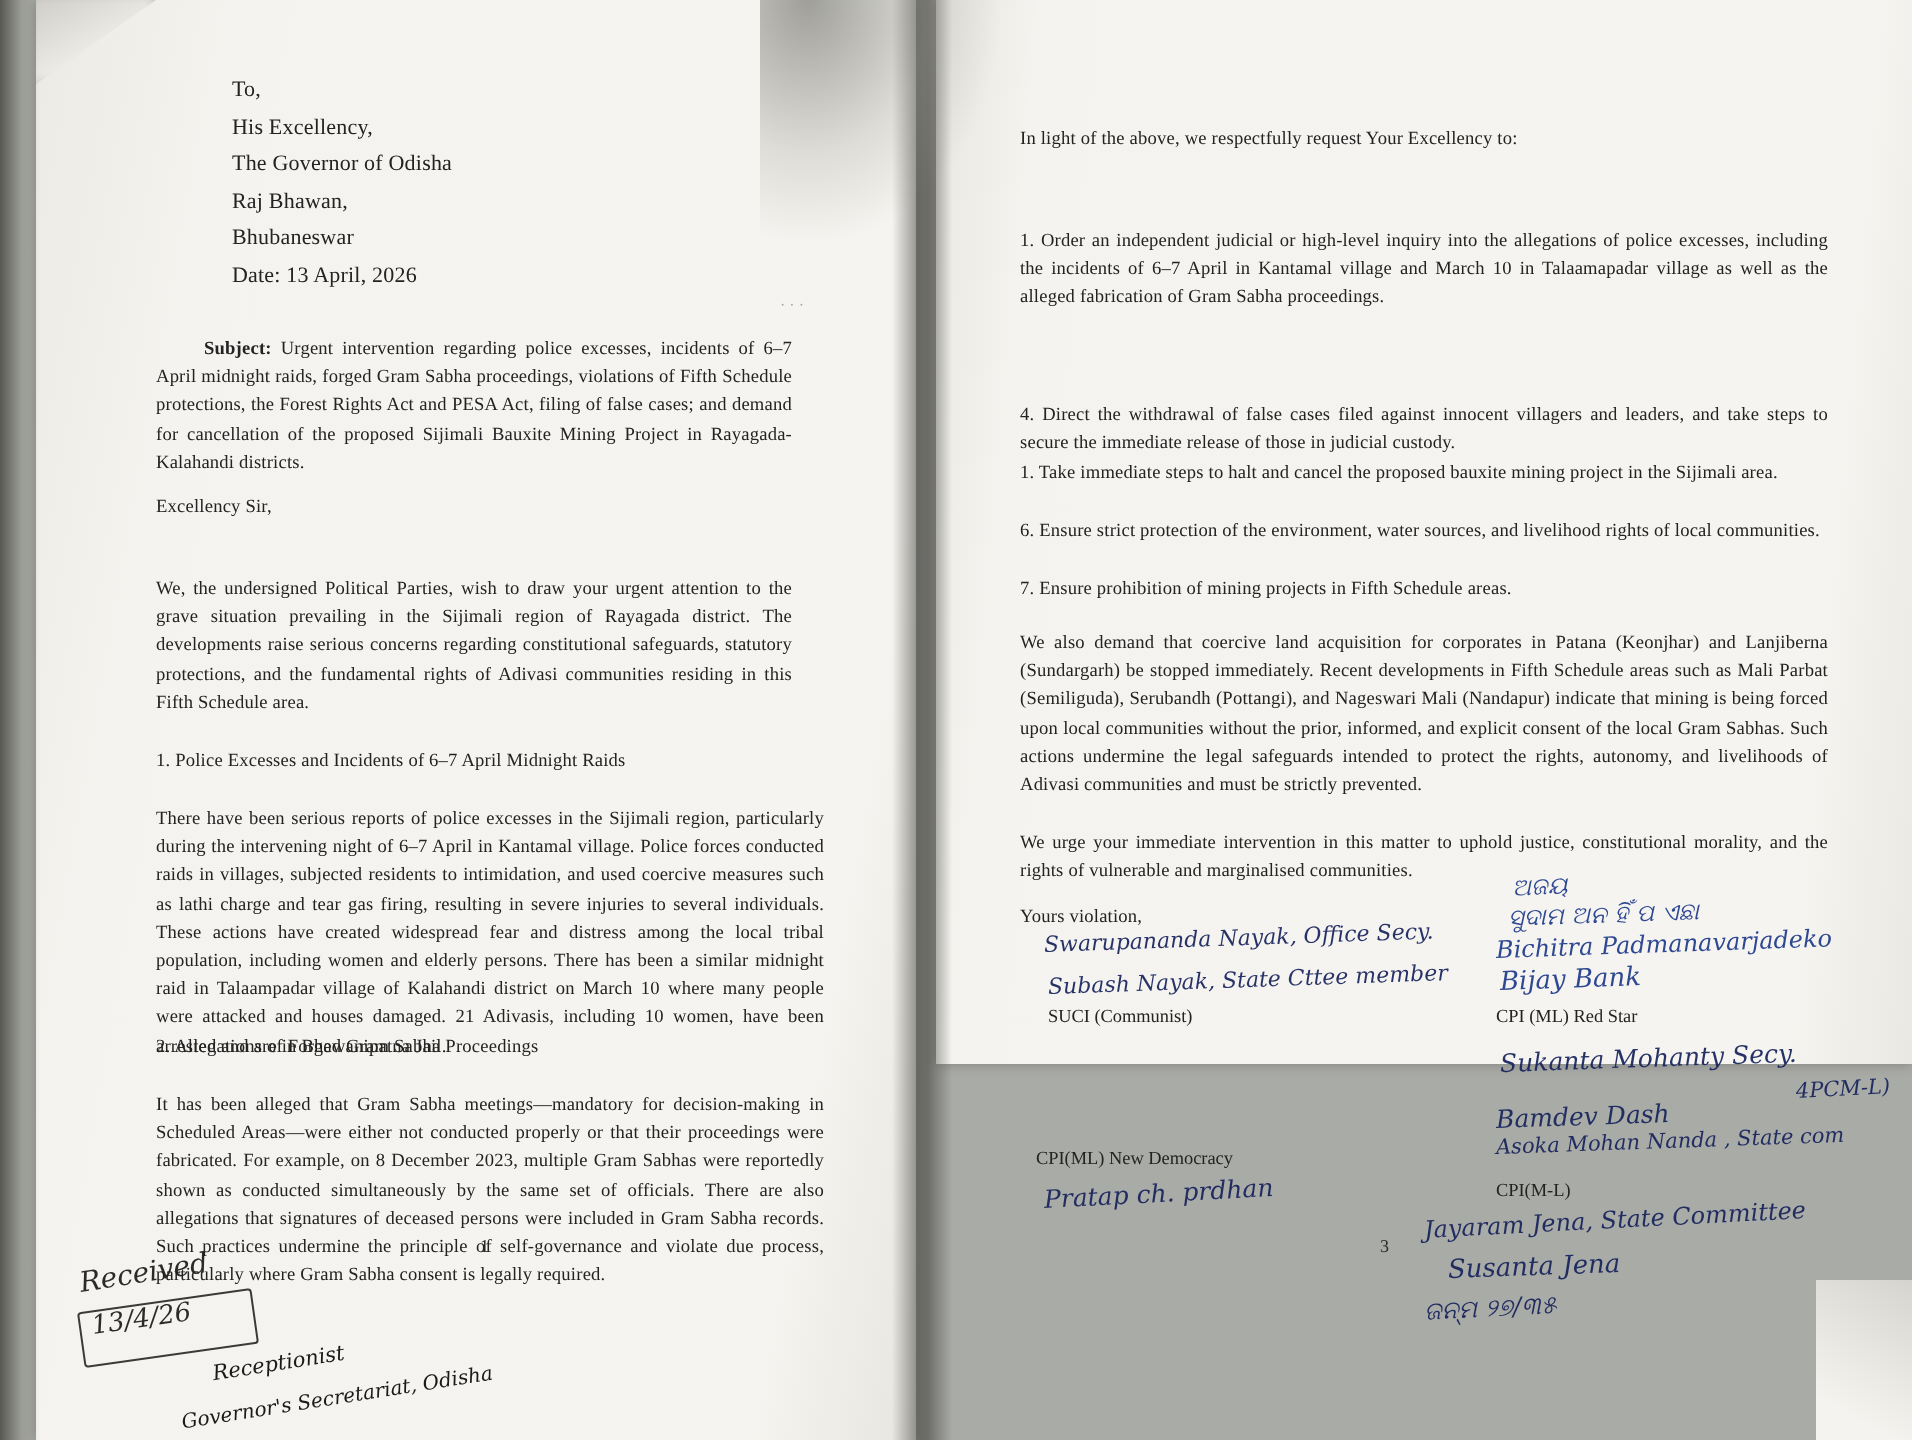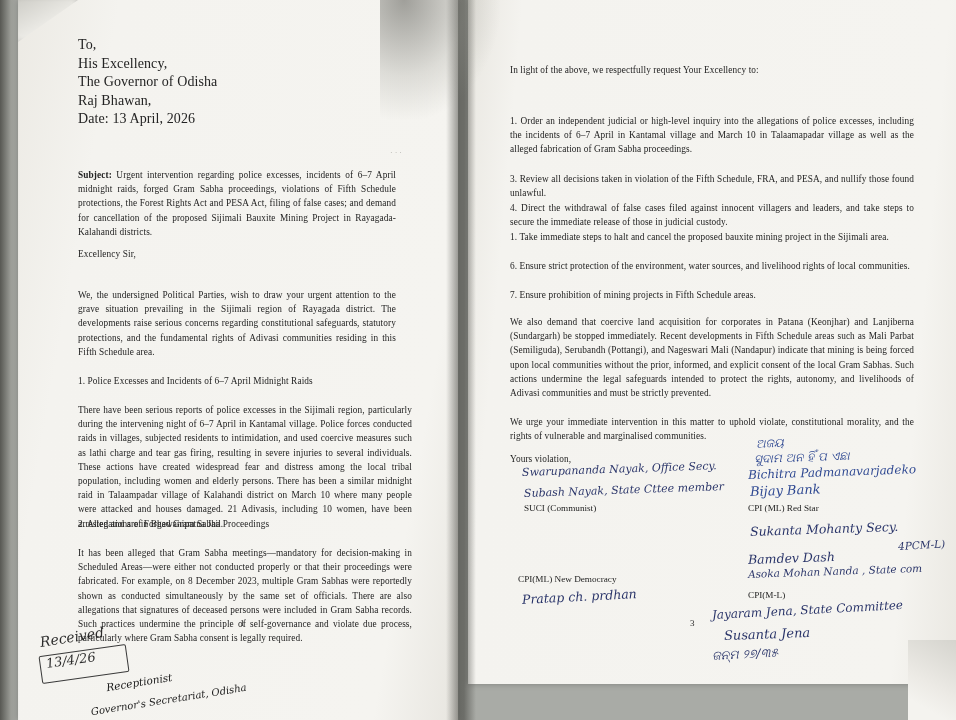--- a/index.html
+++ b/index.html
@@ -26,21 +26,21 @@
     left: 18px;
     top: 0px;
     width: 440px;
     height: 720px;
     background: linear-gradient(100deg, #eceae4 0%, #f4f3ef 18%, #f5f4f0 85%, #e7e5df 100%);
   }
   #sheet-right {
     left: 468px;
     top: 0px;
     width: 488px;
-    height: 684px;
+    height: 532px;
     background: linear-gradient(95deg, #e9e7e1 0%, #f4f3ef 10%, #f5f4f0 88%, #eae8e2 100%);
   }
   
   .gutter {
     position: absolute;
     top: 0;
     width: 26px;
     height: 720px;
     background: linear-gradient(90deg, rgba(0,0,0,0.32) 0%, rgba(0,0,0,0.10) 40%, rgba(0,0,0,0.0) 100%);
     pointer-events: none;
@@ -68,23 +68,23 @@
 
   
   .doc-text {
     position: absolute;
     color: #232323;
     font-size: 9.3px;
     line-height: 14.2px;
     text-align: justify;
     letter-spacing: 0.1px;
   }
-  .addr { font-size: 14px; line-height: 18.5px; }
+  .addr { font-size: 11px; line-height: 18.5px; margin-left: 38px; }
   .addr div { white-space: nowrap; }
-  b.lbl { font-weight: bold; }
+  b.lbl { font-weight: bold; margin-left: 24px; }
   .pageno {
     position: absolute;
     font-size: 9px;
     color: #2a2a2a;
   }
 
   
   .faint-mark {
     position: absolute;
     color: #6e6e68;
@@ -140,20 +140,21 @@
 
 <div id="page">
 
   <div class="sheet" id="sheet-left">
 
     <div class="doc-text addr" style="left:60px; top:36px; width:260px;">
       <div>To,</div>
       <div>His Excellency,</div>
       <div>The Governor of Odisha</div>
       <div>Raj Bhawan,</div>
+      <div>Bhubaneswar</div>
       <div>Date: 13 April, 2026</div>
     </div>
 
     <div class="doc-text" style="left:60px; top:168px; width:318px;">
       <b class="lbl">Subject:</b><span> Urgent intervention regarding police excesses, incidents of 6–7 April midnight raids, forged Gram Sabha proceedings, violations of Fifth Schedule protections, the Forest Rights Act and PESA Act, filing of false cases; and demand for cancellation of the proposed Sijimali Bauxite Mining Project in Rayagada-Kalahandi districts.</span>
     </div>
 
     <div class="doc-text" style="left:60px; top:247px; width:318px;">Excellency Sir,</div>
 
     <div class="doc-text" style="left:60px; top:288px; width:318px;">We, the undersigned Political Parties, wish to draw your urgent attention to the grave situation prevailing in the Sijimali region of Rayagada district. The developments raise serious concerns regarding constitutional safeguards, statutory protections, and the fundamental rights of Adivasi communities residing in this Fifth Schedule area.</div>
@@ -177,29 +178,28 @@
       <div class="stamp-line" style="left:66px; top:44px; transform: rotate(-9deg); font-size:10.5px; font-style:italic;">Receptionist</div>
       <div class="stamp-line" style="left:50px; top:62px; transform: rotate(-9deg); font-size:10px; font-style:italic;">Governor's Secretariat, Odisha</div>
     </div>
   </div>
 
   <div class="sheet" id="sheet-right">
 
     <div class="doc-text" style="left:42px; top:63px; width:404px;">In light of the above, we respectfully request Your Excellency to:</div>
 
     <div class="doc-text" style="left:42px; top:114px; width:404px;">1. Order an independent judicial or high-level inquiry into the allegations of police excesses, including the incidents of 6–7 April in Kantamal village and March 10 in Talaamapadar village as well as the alleged fabrication of Gram Sabha proceedings.</div>
-    <div class="doc-text" style="left:42px; top:172px; width:404px;">3. Review all decisions taken in violation of the Fifth Schedule, FRA, and PESA, and nullify those found unlawful.</div>
     <div class="doc-text" style="left:42px; top:201px; width:404px;">4. Direct the withdrawal of false cases filed against innocent villagers and  leaders, and take steps to secure the immediate release of those in judicial custody.</div>
     <div class="doc-text" style="left:42px; top:230px; width:404px;">1. Take immediate steps to halt and cancel the proposed bauxite mining project in the Sijimali area.</div>
     <div class="doc-text" style="left:42px; top:259px; width:404px;">6. Ensure strict protection of the environment, water sources, and livelihood rights of local communities.</div>
     <div class="doc-text" style="left:42px; top:288px; width:404px;">7.  Ensure prohibition of mining projects in Fifth Schedule areas.</div>
 
     <div class="doc-text" style="left:42px; top:315px; width:404px;">We also demand that coercive land acquisition for corporates in Patana (Keonjhar) and Lanjiberna (Sundargarh) be stopped immediately. Recent  developments in Fifth Schedule areas such as Mali Parbat (Semiliguda), Serubandh (Pottangi), and Nageswari Mali (Nandapur) indicate that mining is being forced upon local communities without the prior, informed, and explicit consent of the local Gram Sabhas. Such actions undermine the legal safeguards intended to protect the rights, autonomy, and livelihoods of Adivasi communities and must be strictly prevented.</div>
 
-    <div class="doc-text" style="left:42px; top:415px; width:404px;">We urge your immediate intervention in this matter to uphold violate, constitutional morality, and the rights of vulnerable and marginalised communities.</div>
+    <div class="doc-text" style="left:42px; top:415px; width:404px;">We urge your immediate intervention in this matter to uphold justice, constitutional morality, and the rights of vulnerable and marginalised communities.</div>
 
     <div class="doc-text" style="left:42px; top:452px; width:200px;">Yours violation,</div>
 
     <div class="sig ink-navy" style="left:54px; top:466px; transform: rotate(-2deg); font-size:11px;">Swarupananda Nayak, Office Secy.</div>
     <div class="sig ink-navy" style="left:56px; top:487px; transform: rotate(-2deg); font-size:11px;">Subash Nayak, State Cttee member</div>
     <div class="printed" style="left:56px; top:503px;">SUCI (Communist)</div>
 
     <div class="sig ink-blue" style="left:288px; top:437px; transform: rotate(-3deg); font-size:12px;">ଅଜୟ</div>
     <div class="sig ink-blue" style="left:286px; top:452px; transform: rotate(-2deg); font-size:12px;">ସୁଦାମ ଅନ ହିଁ ପ ଏଛା</div>
     <div class="sig ink-blue" style="left:280px; top:468px; transform: rotate(-2deg); font-size:12px;">Bichitra Padmanavarjadeko</div>

